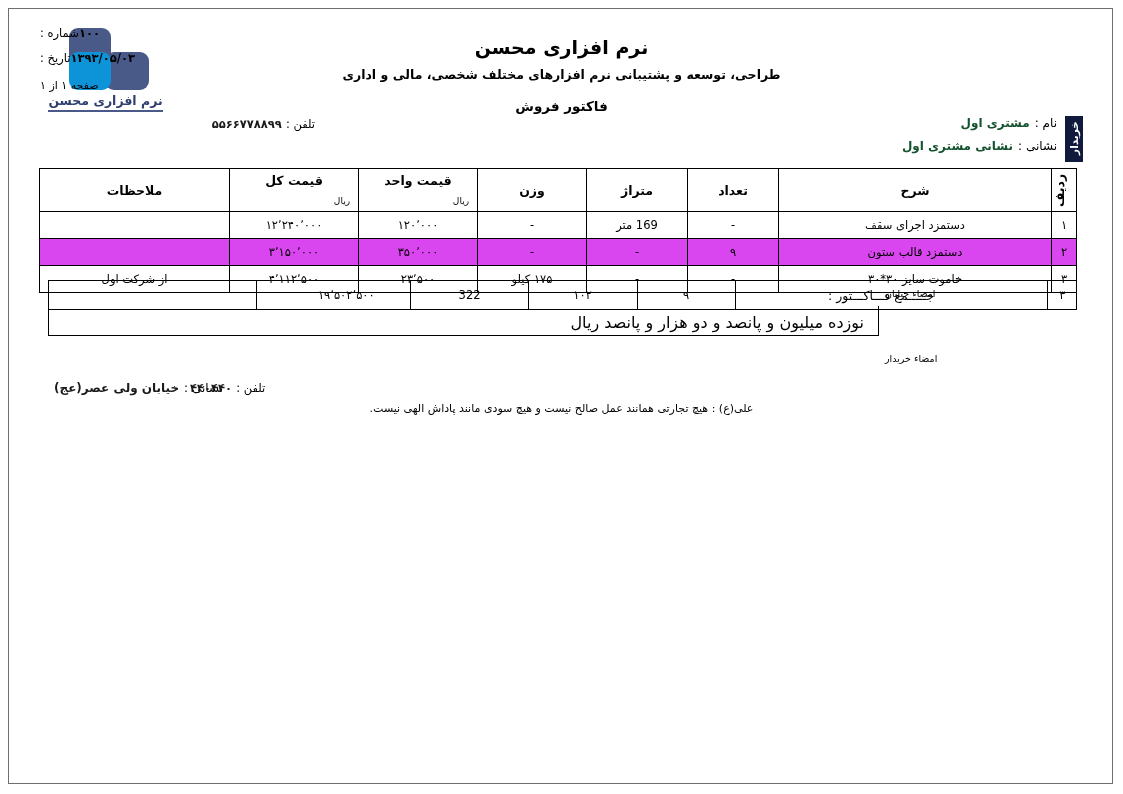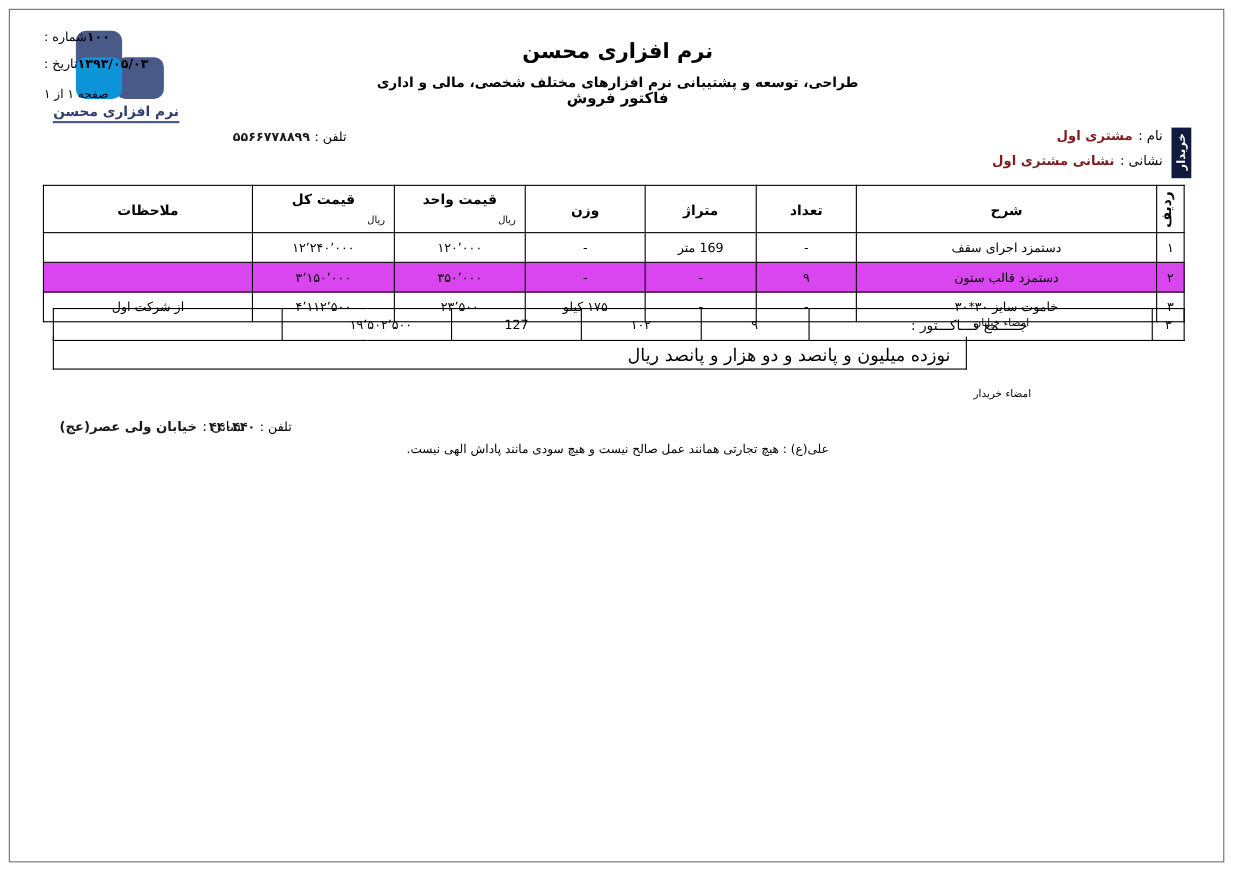--- a/index.html
+++ b/index.html
@@ -94,21 +94,21 @@
   .company-sub {
     font-size: 12.5px;
     font-weight: bold;
     color: #000;
     margin-top: 9px;
   }
   .doc-title {
     font-size: 13.5px;
     font-weight: bold;
     color: #000;
-    margin-top: 0;
+    margin-top: 16px;
   }
 
   .meta-block {
     position: absolute;
     left: 40px;
     top: 26px;
     width: 190px;
     text-align: left;
     font-size: 11.5px;
   }
@@ -162,21 +162,21 @@
     top: 0;
     width: 680px;
   }
   .buyer-line {
     text-align: right;
     font-size: 12px;
     margin-bottom: 9px;
     white-space: nowrap;
   }
   .buyer-line .lbl { color: #000; }
-  .buyer-line .val { font-weight: bold; color: #7f1d1d; margin-right: 5px; }
+  .buyer-line .val { font-weight: bold; color: #14532d; margin-right: 5px; }
 
   .buyer-phone {
     position: absolute;
     right: 768px;
     top: 1px;
     font-size: 11.5px;
     white-space: nowrap;
   }
   .buyer-phone .lbl { color: #000; }
   .buyer-phone .val { font-weight: bold; margin-right: 4px; }
@@ -448,21 +448,21 @@
     </tbody>
   </table>
 
   <table class="summary">
     <tbody>
       <tr>
         <td class="col-rowno">۳</td>
         <td class="col-desc sum-label">جـــــمع فـــاکـــتور :</td>
         <td class="col-count">۹</td>
         <td class="col-area">۱۰۲</td>
-        <td class="col-weight">127</td>
+        <td class="col-weight">322</td>
         <td class="col-unit" colspan="2">۱۹٬۵۰۲٬۵۰۰</td>
         <td class="col-remarks cell-blank-right"></td>
       </tr>
     </tbody>
   </table>
 
   <div class="words-box">نوزده میلیون و پانصد و دو هزار و پانصد ریال</div>
 
 
   <div class="sign-seller">امضاء خیابان</div>

